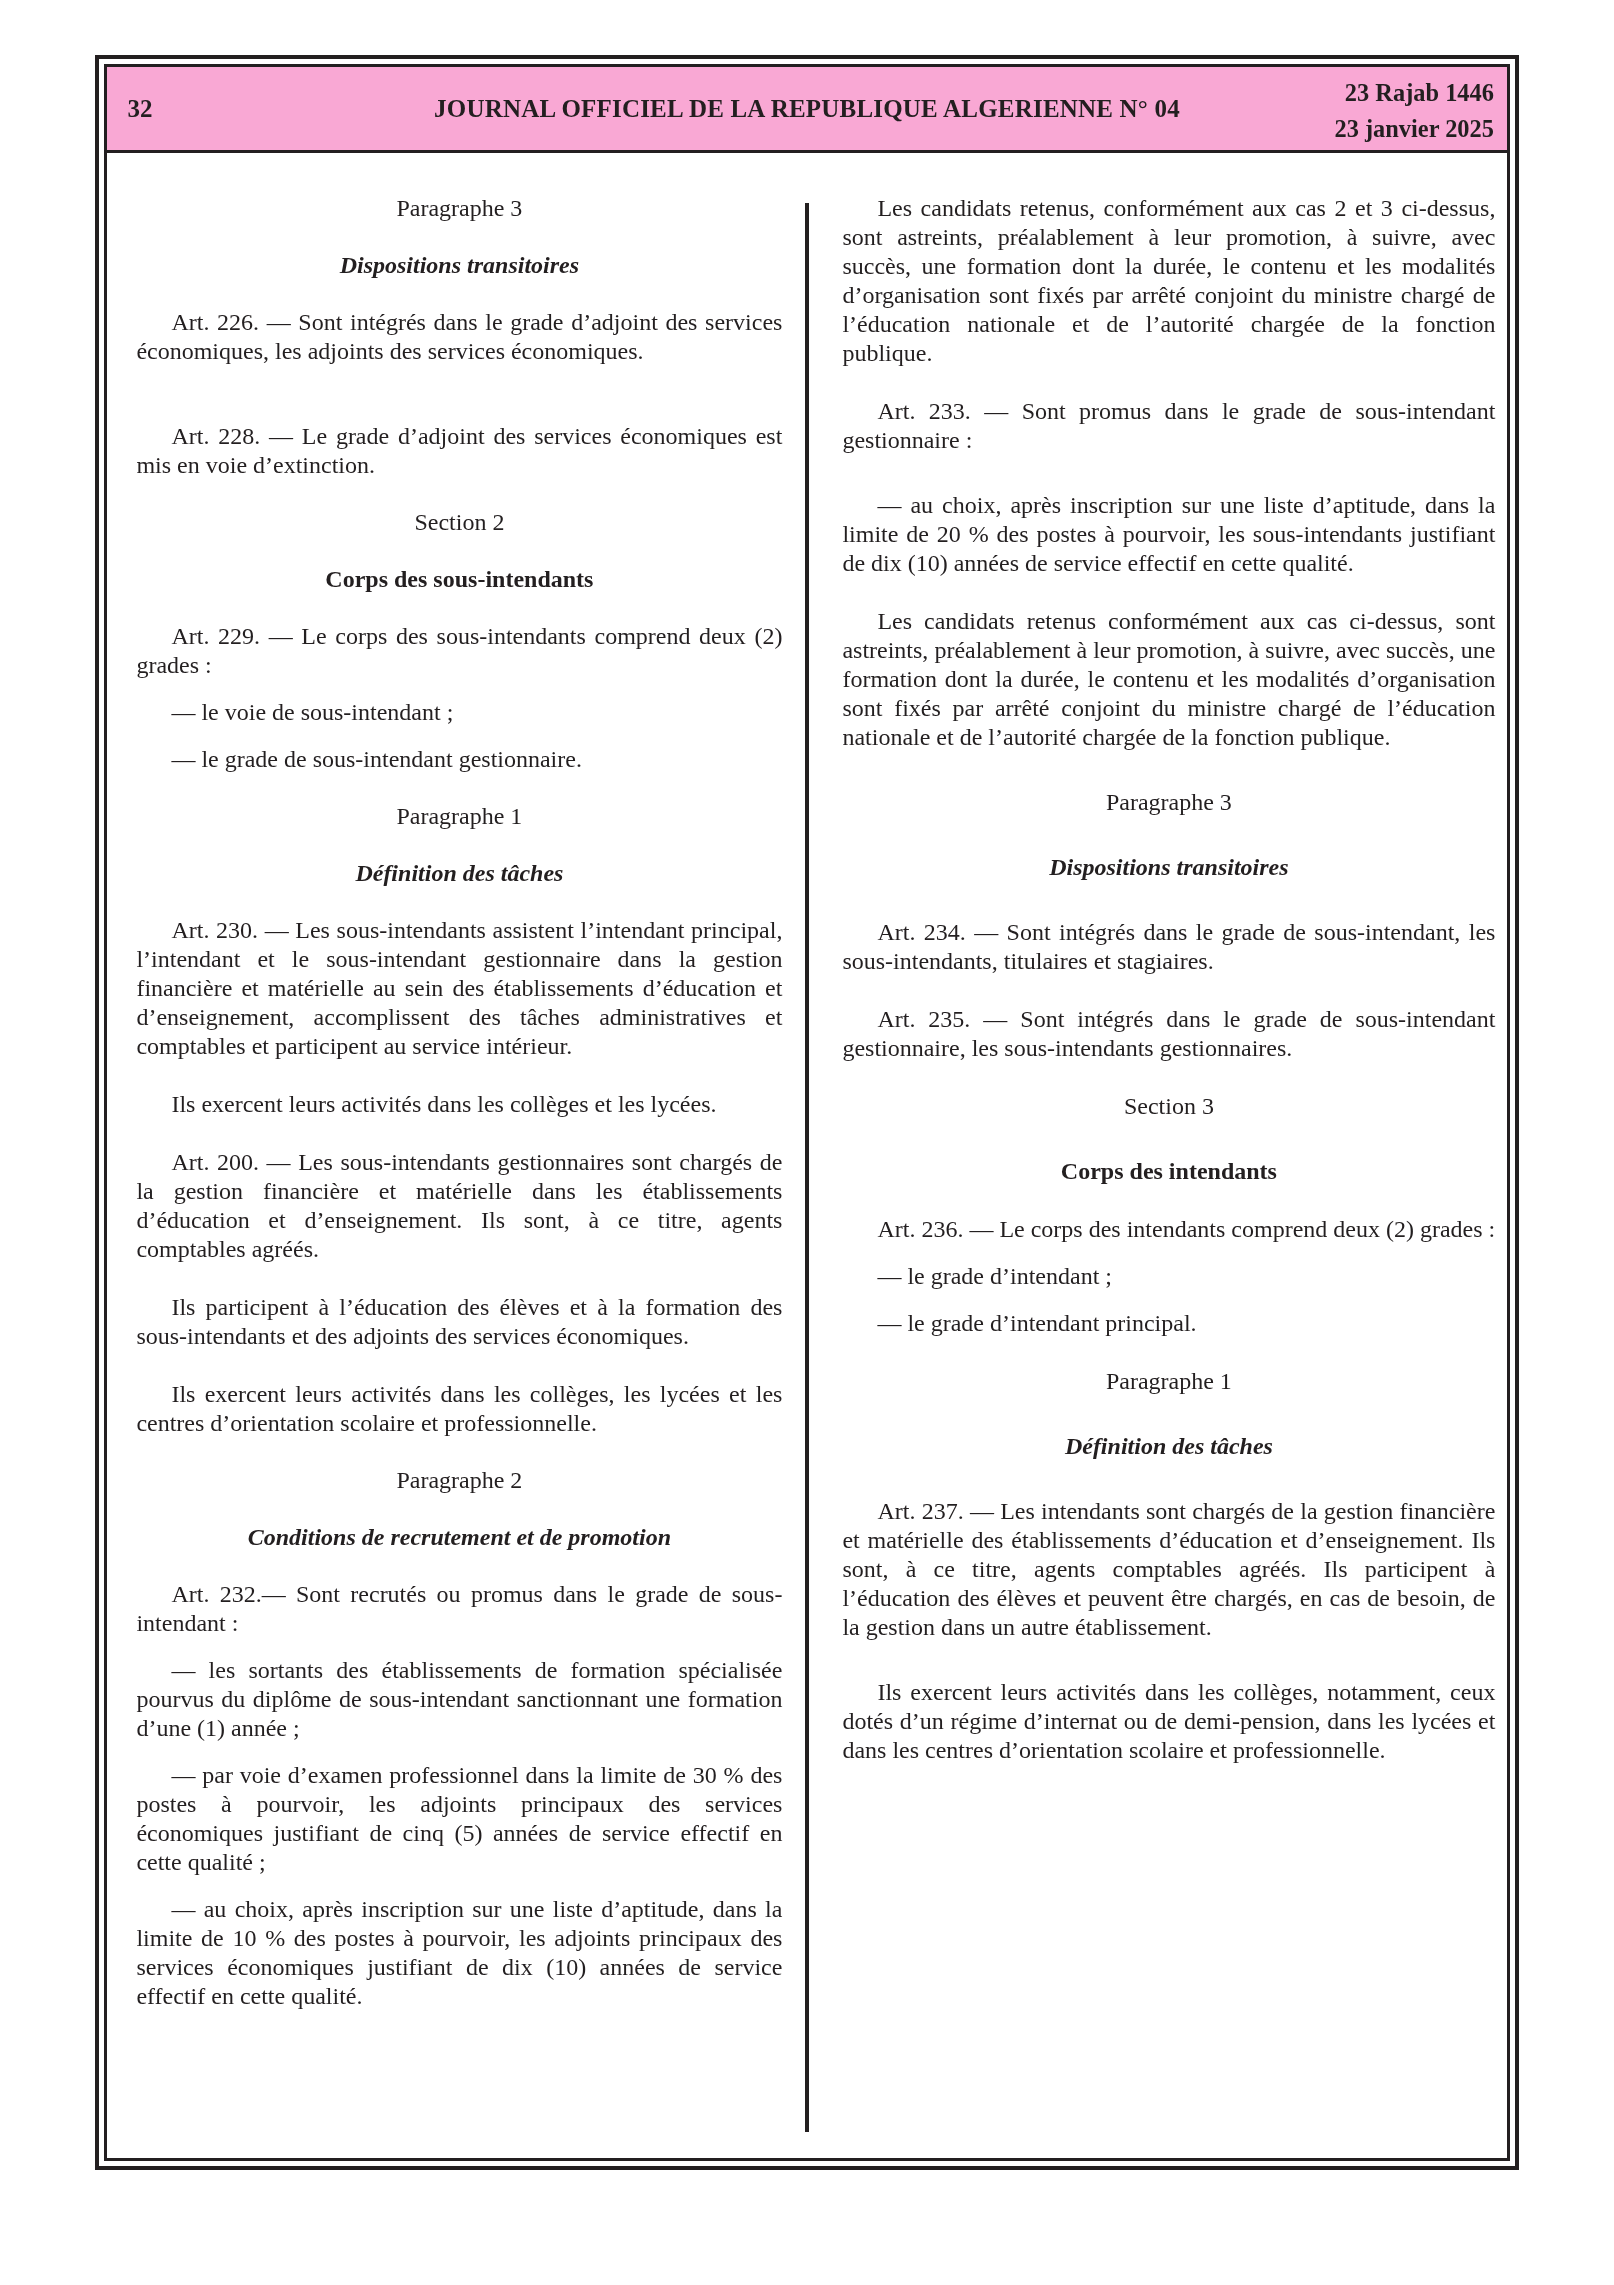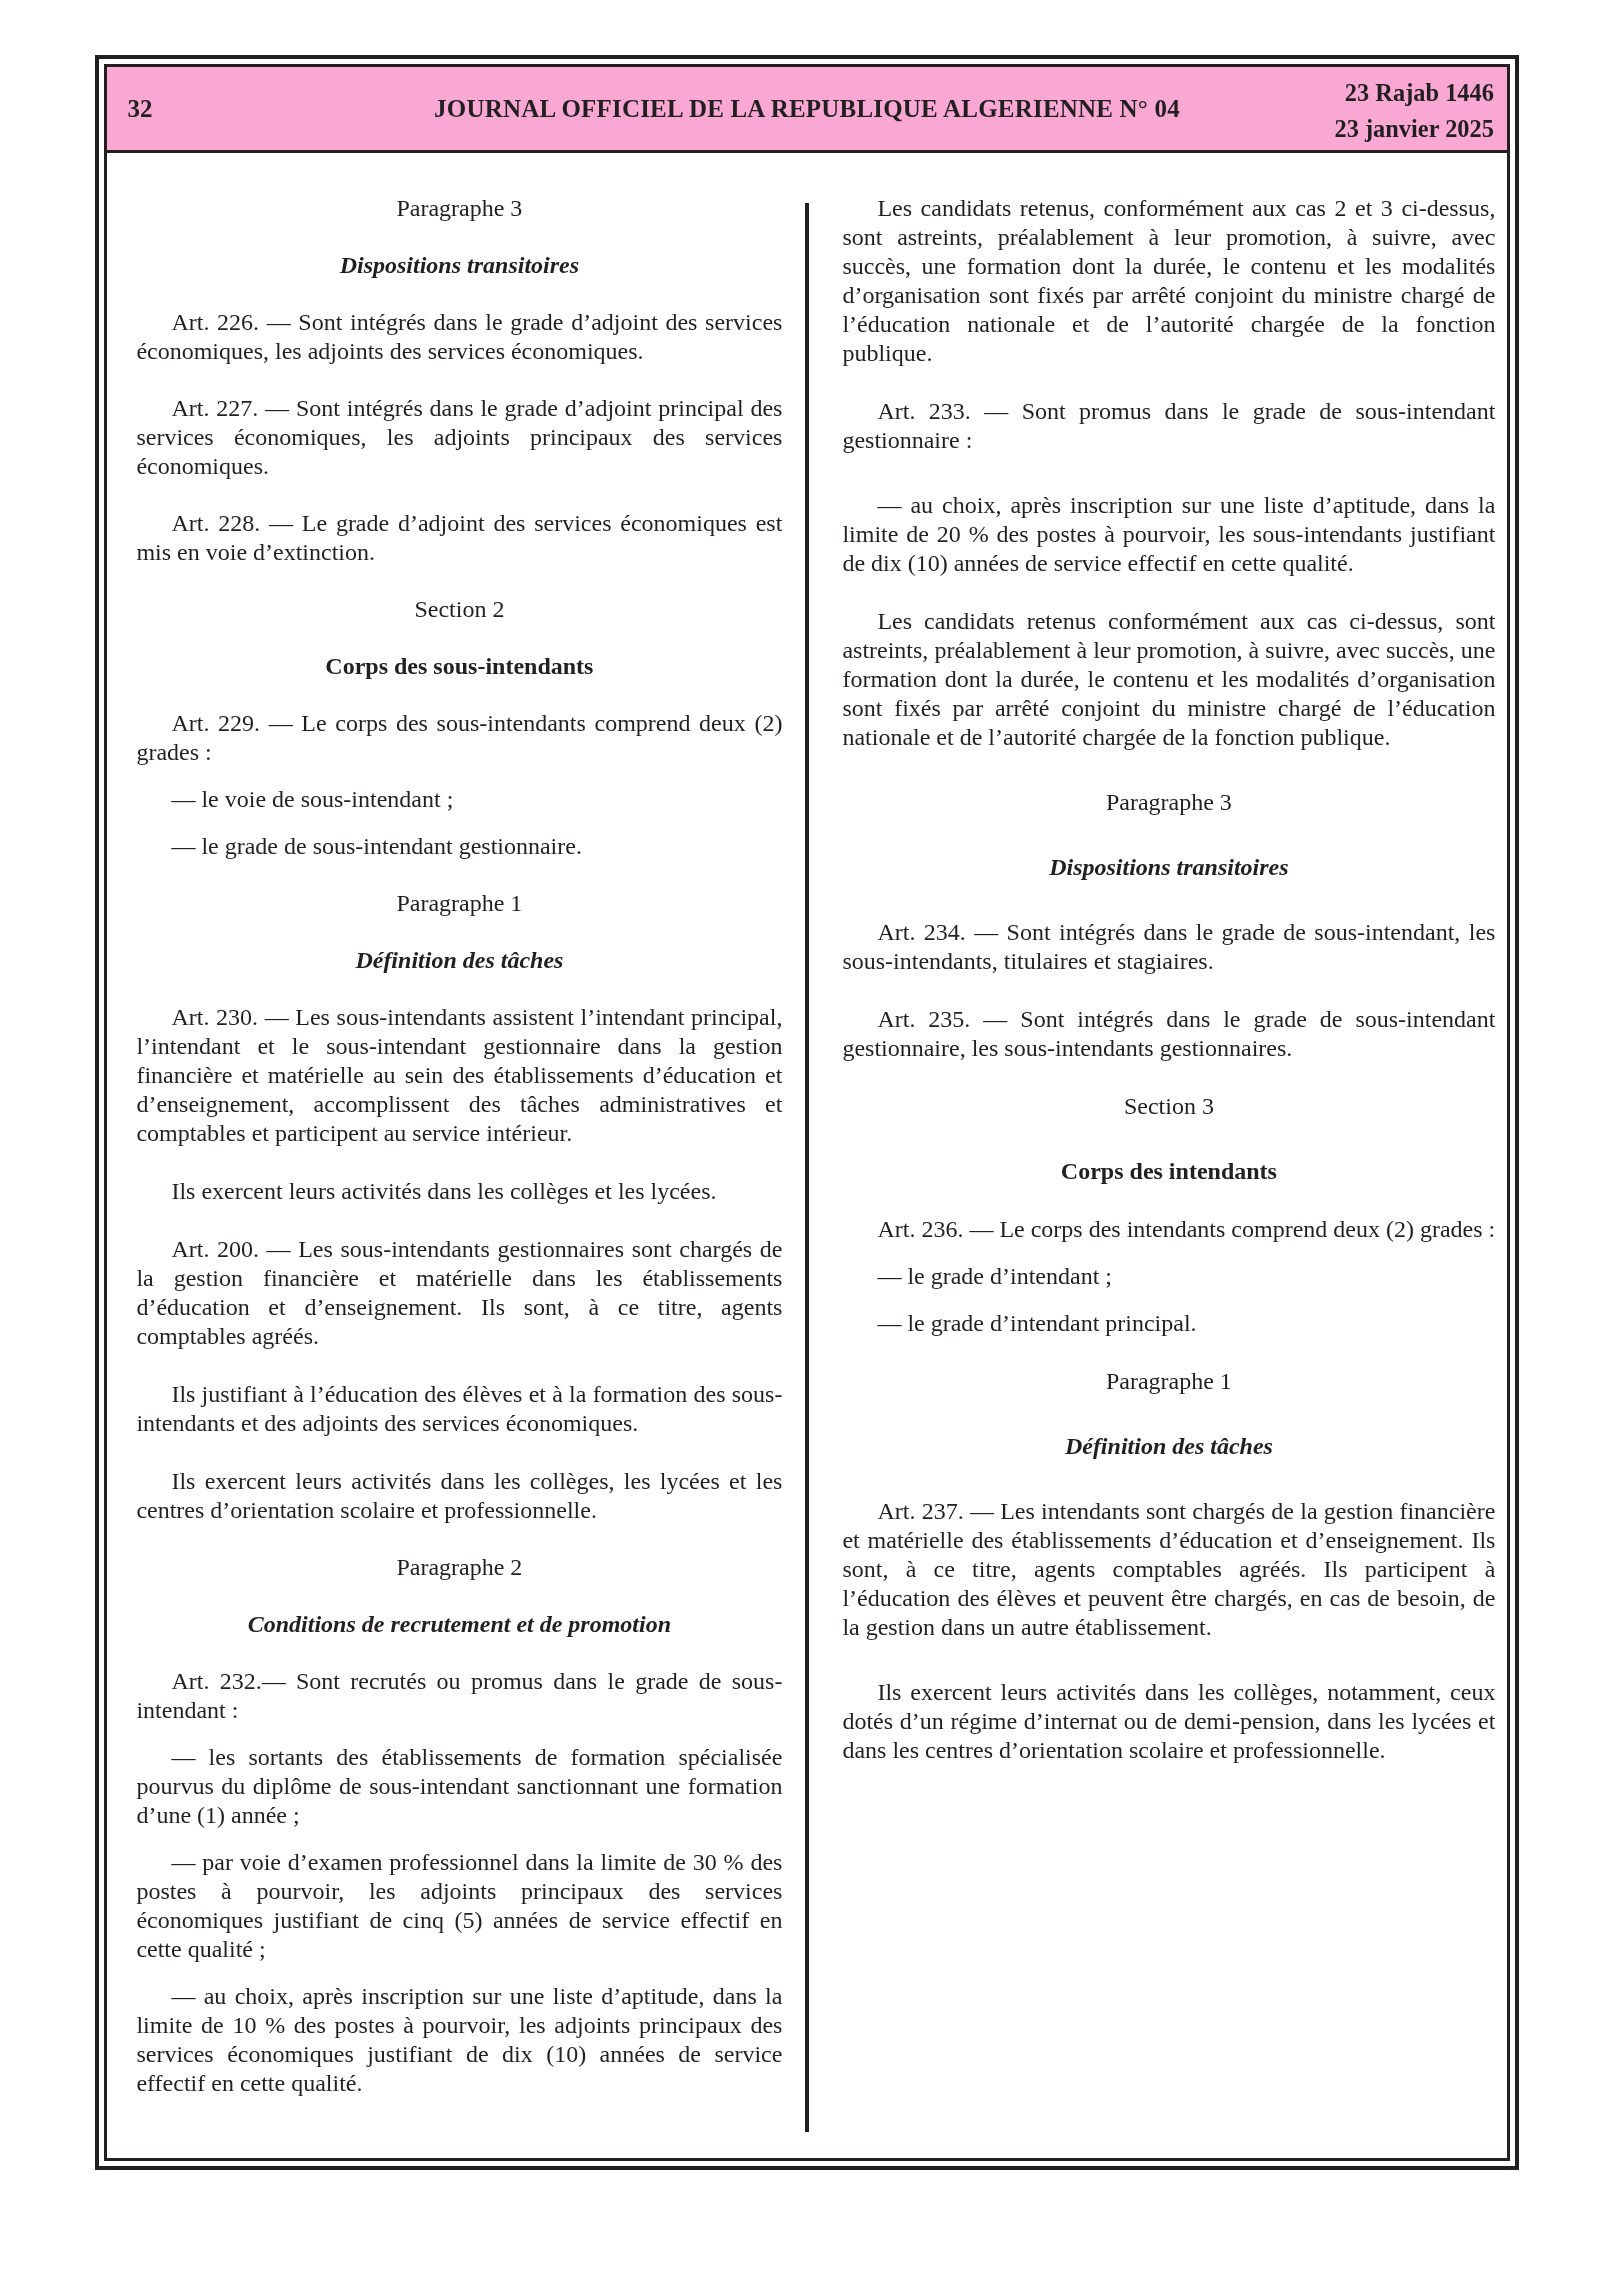--- a/index.html
+++ b/index.html
@@ -45,21 +45,20 @@
 
     <div class="divider"></div>
 
     <div class="col left">
       <p class="center">Paragraphe 3</p>
       <div class="gap-s"></div>
       <p class="center ital">Dispositions transitoires</p>
       <div class="gap-s"></div>
       <p>Art. 226. — Sont intégrés dans le grade d’adjoint des services économiques, les adjoints des services économiques.</p>
       <div class="gap-s"></div>
-      <p>Art. 227. — Sont intégrés dans le grade d’adjoint principal des services économiques, les adjoints principaux des services économiques.</p>
       <div class="gap-s"></div>
       <p>Art. 228. — Le grade d’adjoint des services économiques est mis en voie d’extinction.</p>
       <div class="gap-s"></div>
       <p class="center">Section 2</p>
       <div class="gap-s"></div>
       <p class="center bold">Corps des sous-intendants</p>
       <div class="gap-s"></div>
       <p>Art. 229. — Le corps des sous-intendants comprend deux (2) grades :</p>
       <div style="height:18px"></div>
       <p>— le voie de sous-intendant ;</p>
@@ -69,21 +68,21 @@
       <p class="center">Paragraphe 1</p>
       <div class="gap-s"></div>
       <p class="center ital">Définition des tâches</p>
       <div class="gap-s"></div>
       <p>Art. 230. — Les sous-intendants assistent l’intendant principal, l’intendant et le sous-intendant gestionnaire dans la gestion financière et matérielle au sein des établissements d’éducation et d’enseignement, accomplissent des tâches administratives et comptables et participent au service intérieur.</p>
       <div class="gap-m"></div>
       <p>Ils exercent leurs activités dans les collèges et les lycées.</p>
       <div class="gap-m"></div>
       <p>Art. 200. — Les sous-intendants gestionnaires sont chargés de la gestion financière et matérielle dans les établissements d’éducation et d’enseignement. Ils sont, à ce titre, agents comptables agréés.</p>
       <div class="gap-m"></div>
-      <p>Ils justifiant à l’éducation des élèves et à la formation des sous-intendants et des adjoints des services économiques.</p>
+      <p>Ils participent à l’éducation des élèves et à la formation des sous-intendants et des adjoints des services économiques.</p>
       <div class="gap-m"></div>
       <p>Ils exercent leurs activités dans les collèges, les lycées et les centres d’orientation scolaire et professionnelle.</p>
       <div class="gap-s"></div>
       <p class="center">Paragraphe 2</p>
       <div class="gap-s"></div>
       <p class="center ital">Conditions de recrutement et de promotion</p>
       <div class="gap-s"></div>
       <p>Art. 232.— Sont recrutés ou promus dans le grade de sous-intendant :</p>
       <div style="height:18px"></div>
       <p>— les sortants des établissements de formation spécialisée pourvus du diplôme de sous-intendant sanctionnant une formation d’une (1) année ;</p>

